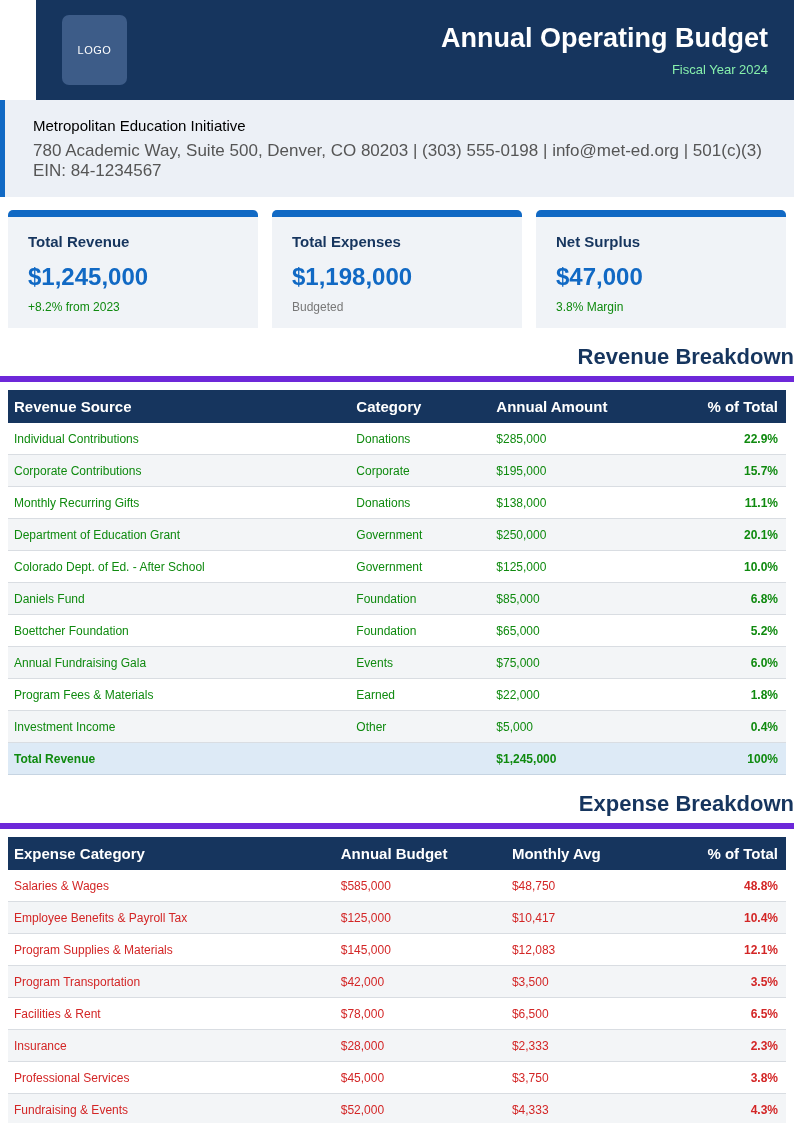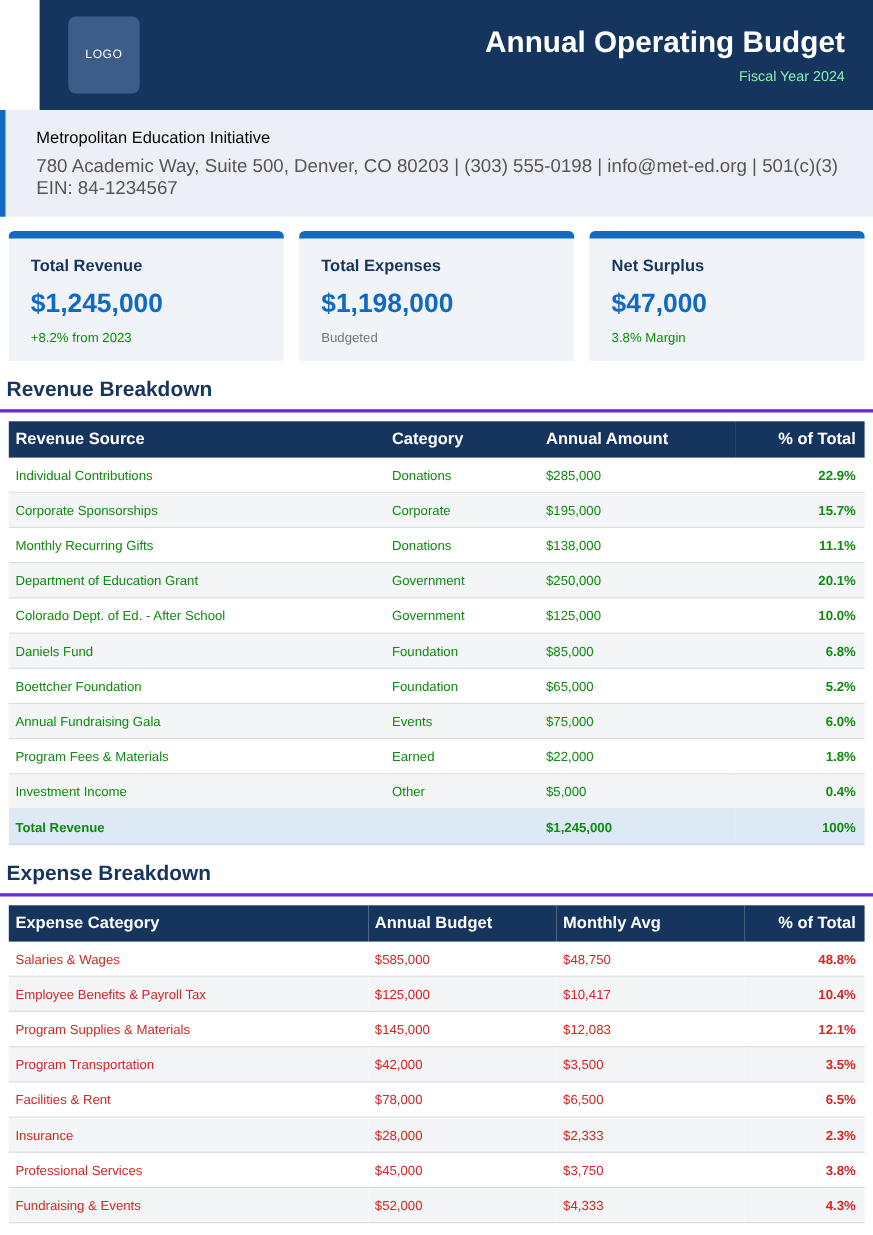--- a/index.html
+++ b/index.html
@@ -41,22 +41,22 @@
   .card-accent { height:7px; background:#1169c4; border-radius:5px 5px 0 0; }
   .card-body { background:#f0f3f7; padding:16px 20px 13px; height:111px; }
   .card-label { color:#16355e; font-size:15px; font-weight:bold; }
   .card-amount { color:#1169c4; font-size:24px; font-weight:bold; margin:13px 0 9px; }
   .card-note { font-size:12px; }
   .c-green { color:#0f8a0f; }
   .c-gray { color:#777; }
 
   
   .section-title {
-    color:#16355e; font-size:19px; font-weight:bold;
-    padding:16px 0 6px 6px; border-bottom:3px solid #6d28d9;
+    color:#16355e; font-size:22px; font-weight:bold;
+    padding:16px 0 6px 6px; border-bottom:6px solid #6d28d9;text-align:right;
   }
 
   
   table { width:778px; margin:8px 8px 0; border-collapse:collapse; font-size:12px; table-layout:fixed; }
   thead th {
     background:#16355e; color:#fff; font-weight:bold; text-align:left;
     padding:8px 10px 8px 6px; font-size:15px;
   }
   thead th:last-child { text-align:right; padding-right:8px; }
   tbody td { padding:8.5px 10px 8.5px 6px; border-bottom:1px solid #d9dde2; }
@@ -138,21 +138,21 @@
         </tr>
       </thead>
     <tbody>
         <tr>
           <td>Individual Contributions</td>
           <td>Donations</td>
           <td>$285,000</td>
           <td>22.9%</td>
         </tr>
         <tr>
-          <td>Corporate Sponsorships</td>
+          <td>Corporate Contributions</td>
           <td>Corporate</td>
           <td>$195,000</td>
           <td>15.7%</td>
         </tr>
         <tr>
           <td>Monthly Recurring Gifts</td>
           <td>Donations</td>
           <td>$138,000</td>
           <td>11.1%</td>
         </tr>

